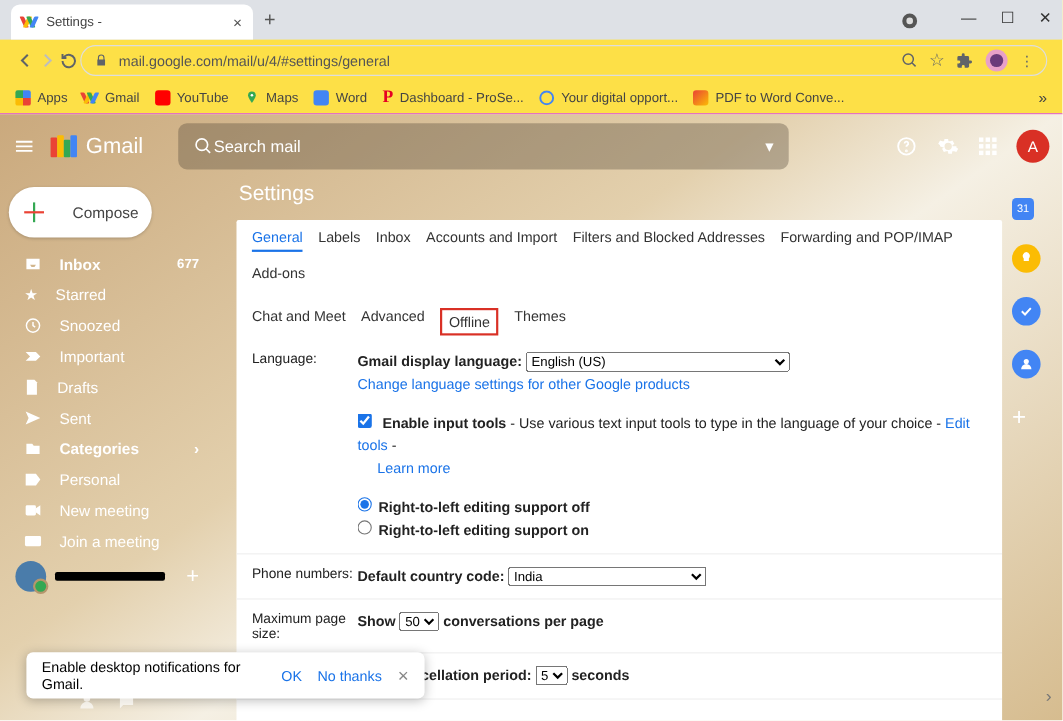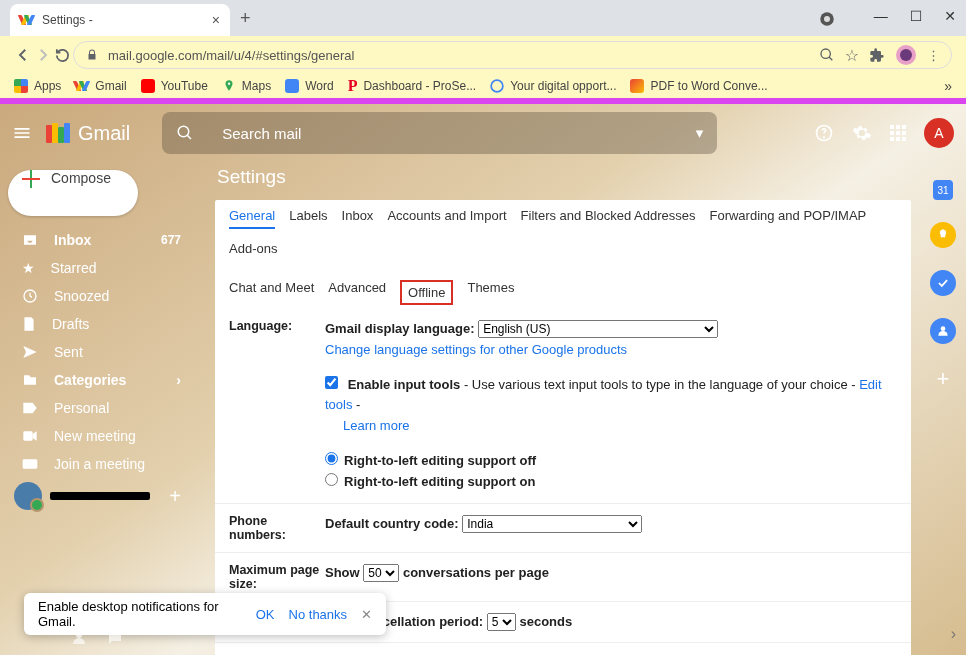--- a/index.html
+++ b/index.html
@@ -1,86 +1,86 @@
 <!DOCTYPE html>
 <html><head>
 <meta charset="utf-8">
 <style>
 *{box-sizing:border-box;margin:0;padding:0;font-family:Arial,sans-serif}
 body{width:966px;height:655px;overflow:hidden;background:#fff;position:relative}
 
-.browser-chrome{background:#fef9c3}
+.browser-chrome{background:#fde047}
 .tab-bar{height:36px;display:flex;align-items:center;background:#dee1e6;padding-left:10px;position:relative}
 .tab{height:32px;background:#fff;border-radius:8px 8px 0 0;display:flex;align-items:center;padding:0 10px;width:220px;font-size:12px;color:#444;margin-top:4px}
 .tab .favicon{display:inline-flex;margin-right:8px}
 .gm-fav{position:relative;width:14px;height:10px}
 .gm-fav span{position:absolute;width:4px;height:100%;transform:skewX(25deg);border-radius:1px}
 .gm-fav .r{background:#ea4335;left:0}
 .gm-fav .y{background:#fbbc04;left:3px;transform:skewX(-25deg)}
 .gm-fav .g{background:#34a853;left:6px}
 .gm-fav .b{background:#4285f4;left:9px;transform:skewX(-25deg)}
 .tab .close{margin-left:auto;font-size:14px;color:#555}
 .new-tab{margin-left:10px;font-size:18px;color:#555}
 .win-controls{position:absolute;right:10px;top:8px;display:flex;gap:22px;font-size:14px;color:#333}
 .incog{position:absolute;right:130px;top:10px;width:18px;height:18px}
 .addr-bar{height:38px;display:flex;align-items:center;padding:0 14px;gap:2px}
 .nav-ico{color:#5f6368;font-size:18px;display:inline-flex}
 .nav-ico.dis{color:#bdbdbd}
 .addr-field{flex:1;height:28px;border:1px solid #ddd;border-radius:14px;display:flex;align-items:center;padding:0 12px;font-size:13px;color:#555;gap:10px}
 .addr-field .grow{flex:1}
-.bookmark-bar{height:30px;display:flex;align-items:center;padding:0 14px;gap:14px;font-size:12px;color:#444;border-bottom:6px solid #d946ef}
+.bookmark-bar{height:30px;display:flex;align-items:center;padding:0 14px;gap:14px;font-size:12px;color:#444;border-bottom:1px solid #d946ef}
 .bk{display:flex;align-items:center;gap:6px;white-space:nowrap}
 .bk .dot{width:14px;height:14px;border-radius:3px;display:inline-block}
 .apps-grid{display:inline-block;width:14px;height:14px;background:conic-gradient(#4285f4 0 25%,#ea4335 0 50%,#fbbc04 0 75%,#34a853 0 100%);border-radius:2px}
 
 .app{position:relative;height:551px;background:linear-gradient(145deg,#caa97d 0%,#e3d0ad 40%,#f5f0e4 55%,#d6bc8f 100%)}
 .app-header{height:58px;display:flex;align-items:center;padding:0 12px;gap:14px}
 .hamburger{color:#fff}
 .gmail-logo{display:flex;align-items:center;gap:6px;color:#fff;font-size:20px}
 .gmail-m{width:26px;height:20px;position:relative}
 .gmail-m span{position:absolute;bottom:0;width:6px;border-radius:1px}
 .gmail-m .r{height:18px;background:#ea4335;left:0}
 .gmail-m .y{height:20px;background:#fbbc04;left:6px}
 .gmail-m .g{height:16px;background:#34a853;left:12px}
 .gmail-m .b{height:20px;background:#4285f4;left:18px}
-.search-box{margin-left:18px;flex:0 0 555px;height:42px;background:rgba(80,70,55,.35);border-radius:8px;display:flex;align-items:center;padding:0 14px;color:#fff;gap:28px;font-size:15px}
+.search-box{margin-left:18px;flex:0 0 555px;height:42px;background:rgba(80,70,55,.35);border-radius:8px;display:flex;align-items:center;padding:0 14px;color:#fff;gap:0;font-size:15px}
 .search-box .grow{flex:1}
 .hdr-right{margin-left:auto;display:flex;align-items:center;gap:18px;color:#fff}
 .avatar{width:30px;height:30px;border-radius:50%;background:#d93025;color:#fff;display:flex;align-items:center;justify-content:center;font-size:14px}
 .grid9{display:grid;grid-template-columns:repeat(3,4px);grid-template-rows:repeat(3,4px);gap:2px}
 .grid9 span{background:#fff;width:4px;height:4px}
 
 .sidebar{position:absolute;left:0;top:58px;width:195px;color:#fff;font-size:14px}
-.compose{margin:8px 0 10px 8px;width:130px;height:46px;background:#fff;border-radius:23px;display:flex;padding-left:14px;gap:11px;font-size:14px;color:#444;box-shadow:0 1px 3px rgba(0,0,0,.2)}
+.compose{margin:8px 0 10px 8px;width:130px;height:46px;background:#fff;border-radius:23px;display:flex;align-items:center;padding-left:14px;gap:26px;font-size:14px;color:#444;box-shadow:0 1px 3px rgba(0,0,0,.2)}
 .plus{width:18px;height:18px;position:relative}
 .plus:before,.plus:after{content:"";position:absolute;background:#4285f4}
 .plus:before{left:8px;top:0;width:2px;height:18px;background:#34a853}
 .plus:after{top:8px;left:0;width:18px;height:2px;background:#ea4335}
 .nav-item{display:flex;align-items:center;gap:16px;padding:4px 14px 4px 22px;height:28px}
 .nav-item.active{font-weight:bold}
 .nav-item .count{margin-left:auto;font-size:12px}
 .add-plus{margin-left:auto;font-size:20px;color:#fff}
 .section-title{padding:12px 0 4px 14px;font-size:14px}
 .hangout-av{width:28px;height:28px;border-radius:50%;background:#4a7caa;margin-left:14px;display:inline-block;position:relative}
 .hangout-av:after{content:"";position:absolute;right:-2px;bottom:-2px;width:10px;height:10px;border-radius:50%;background:#34a853;border:2px solid #b6966c}
 .mask{width:100px;height:8px;background:#000;border-radius:2px;margin-left:8px;display:inline-block;vertical-align:middle}
 
-.side-rail{position:absolute;right:0;top:58px;width:46px;display:flex;flex-direction:column;align-items:center;gap:22px;padding-top:18px}
+.side-rail{position:absolute;right:0;top:58px;width:46px;display:flex;flex-direction:column;gap:22px;padding-top:18px}
 .rail-ico{width:26px;height:26px;border-radius:50%;display:flex;align-items:center;justify-content:center;color:#fff;font-size:15px}
 .rail-cal{background:#4285f4;border-radius:4px;width:20px;height:20px;font-size:10px;color:#fff;display:flex;align-items:center;justify-content:center}
 
 .settings-wrap{position:absolute;left:215px;top:58px;right:55px;bottom:0}
 .settings-title{color:#fff;font-size:19px;padding:4px 0 12px 2px}
 .panel{background:#fff;height:477px;border-radius:2px;font-size:13px;color:#222;overflow:hidden}
 .tabs{padding:8px 14px 4px;display:flex;flex-wrap:wrap;gap:14px;row-gap:12px}
 .tabs span{color:#333;cursor:pointer}
 .tabs .active{color:#1a73e8;border-bottom:2px solid #1a73e8;padding-bottom:4px}
 .tabs .boxed{border:2px solid #d93025;padding:3px 6px}
 .sect{display:flex;padding:10px 14px;border-bottom:1px solid #eee}
-.sect .lab{width:96px;font-weight:bold;font-size:12.5px}
+.sect .lab{width:96px;font-weight:normal;font-size:12.5px}
 .sect .body{flex:1;font-size:13px;line-height:1.6}
 select{font-size:12px}
 .link{color:#1a73e8;cursor:pointer}
 .bold{font-weight:bold}
 input[type=radio],input[type=checkbox]{margin-right:6px;accent-color:#1a73e8}
 
 .toast{position:absolute;left:24px;bottom:20px;width:362px;height:42px;background:#fff;border-radius:6px;box-shadow:0 2px 10px rgba(0,0,0,.25);display:flex;align-items:center;padding:0 14px;font-size:13px;gap:14px}
 .toast .grow{flex:1}
 .toast .lk{color:#1a73e8;font-weight:500}
 .toast .x{color:#888}
@@ -288,20 +288,28 @@
         <span>Starred</span>
       </div>
     <div class="nav-item">
         <span>
           <svg width="16" height="16" viewBox="0 0 24 24" fill="none" stroke="currentColor" stroke-width="2">
             <circle cx="12" cy="12" r="9"></circle>
             <path d="M12 7v5l3 2"></path>
           </svg>
         </span>
         <span>Snoozed</span>
+      </div>
+    <div class="nav-item">
+        <span>
+          <svg width="16" height="12" viewBox="0 0 24 16" fill="currentColor">
+            <path d="M2 2h14l6 6-6 6H2l6-6z"></path>
+          </svg>
+        </span>
+        <span>Important</span>
       </div>
     <div class="nav-item">
         <span>
           <svg width="14" height="16" viewBox="0 0 24 28" fill="currentColor">
             <path d="M4 2h12l4 4v20H4z"></path>
           </svg>
         </span>
         <span>Drafts</span>
       </div>
     <div class="nav-item">

